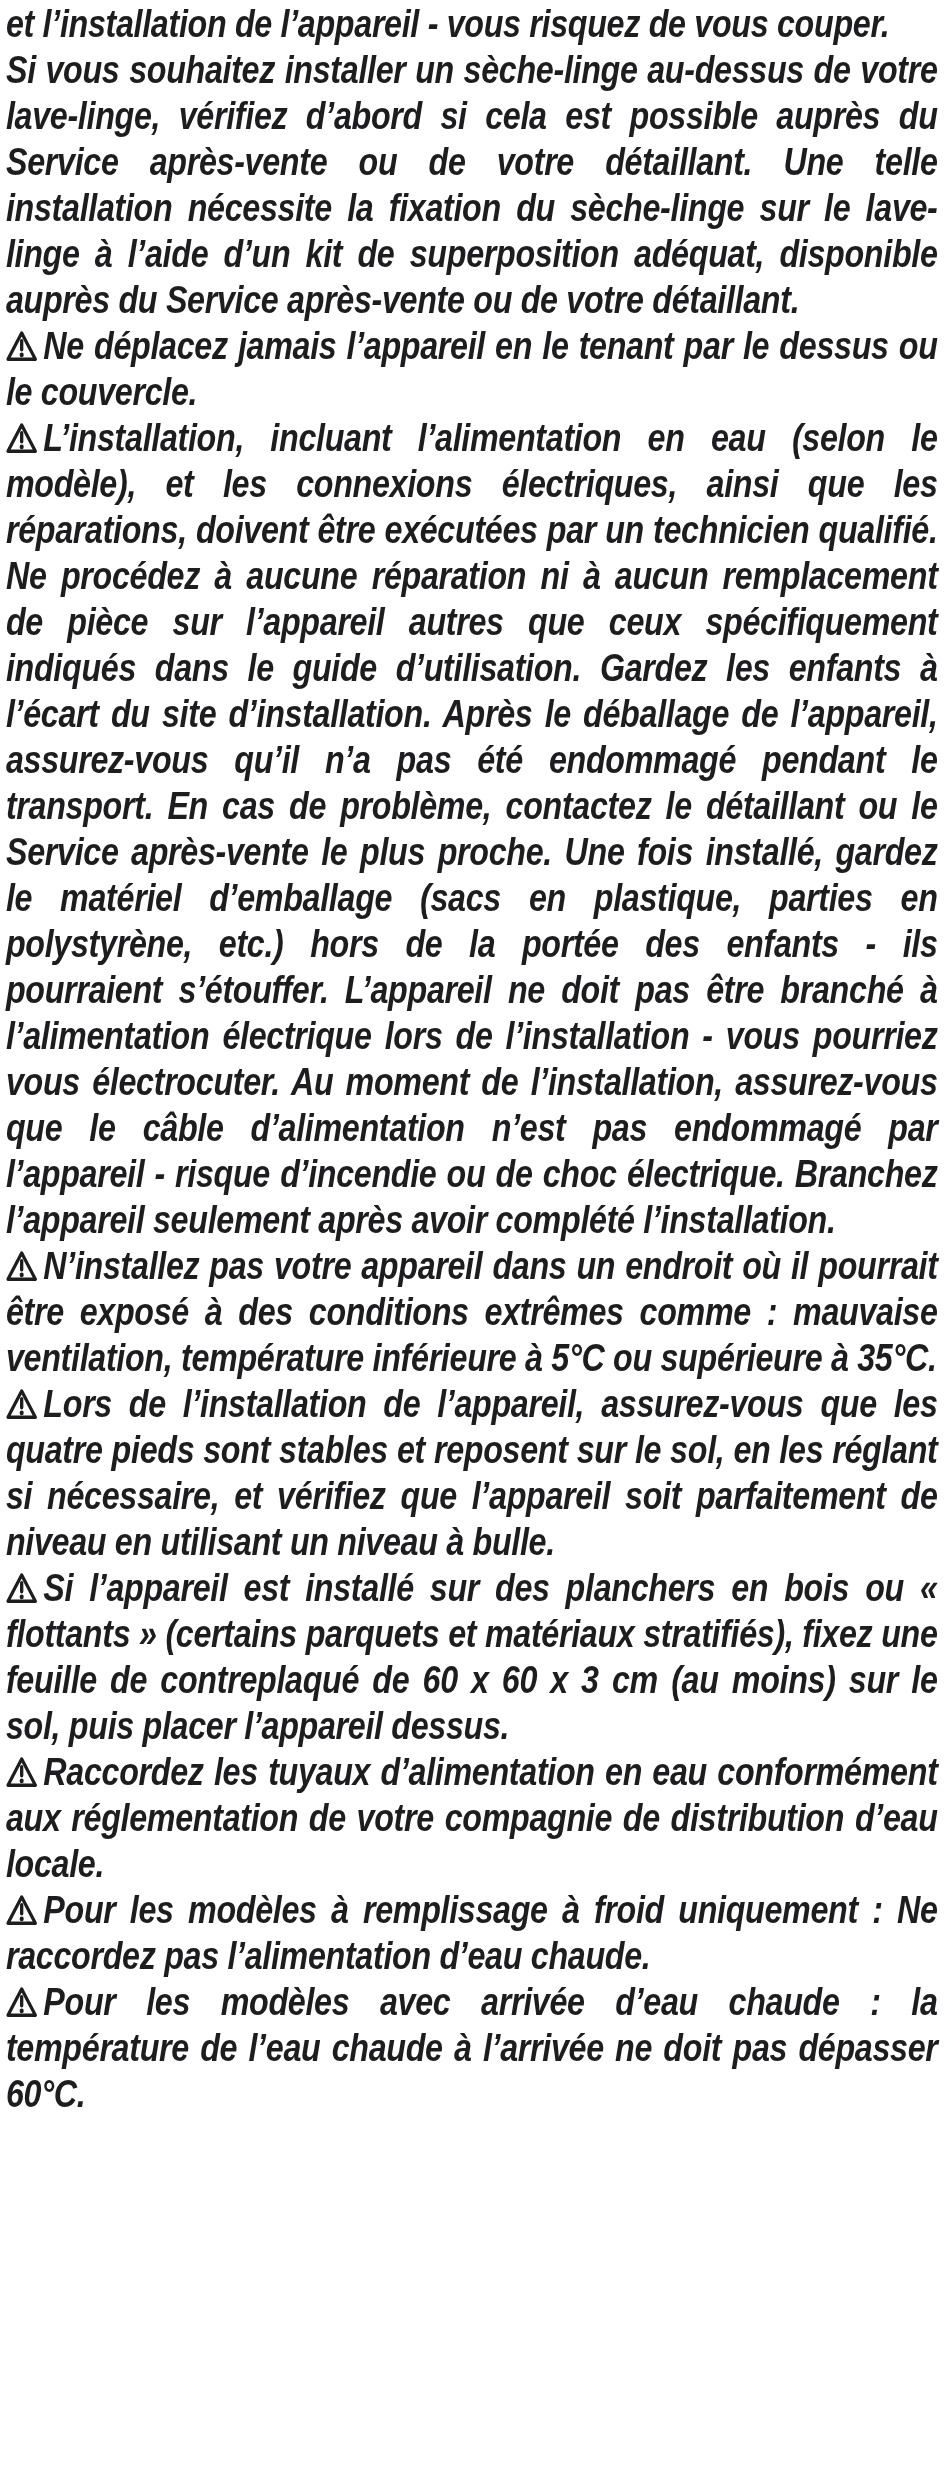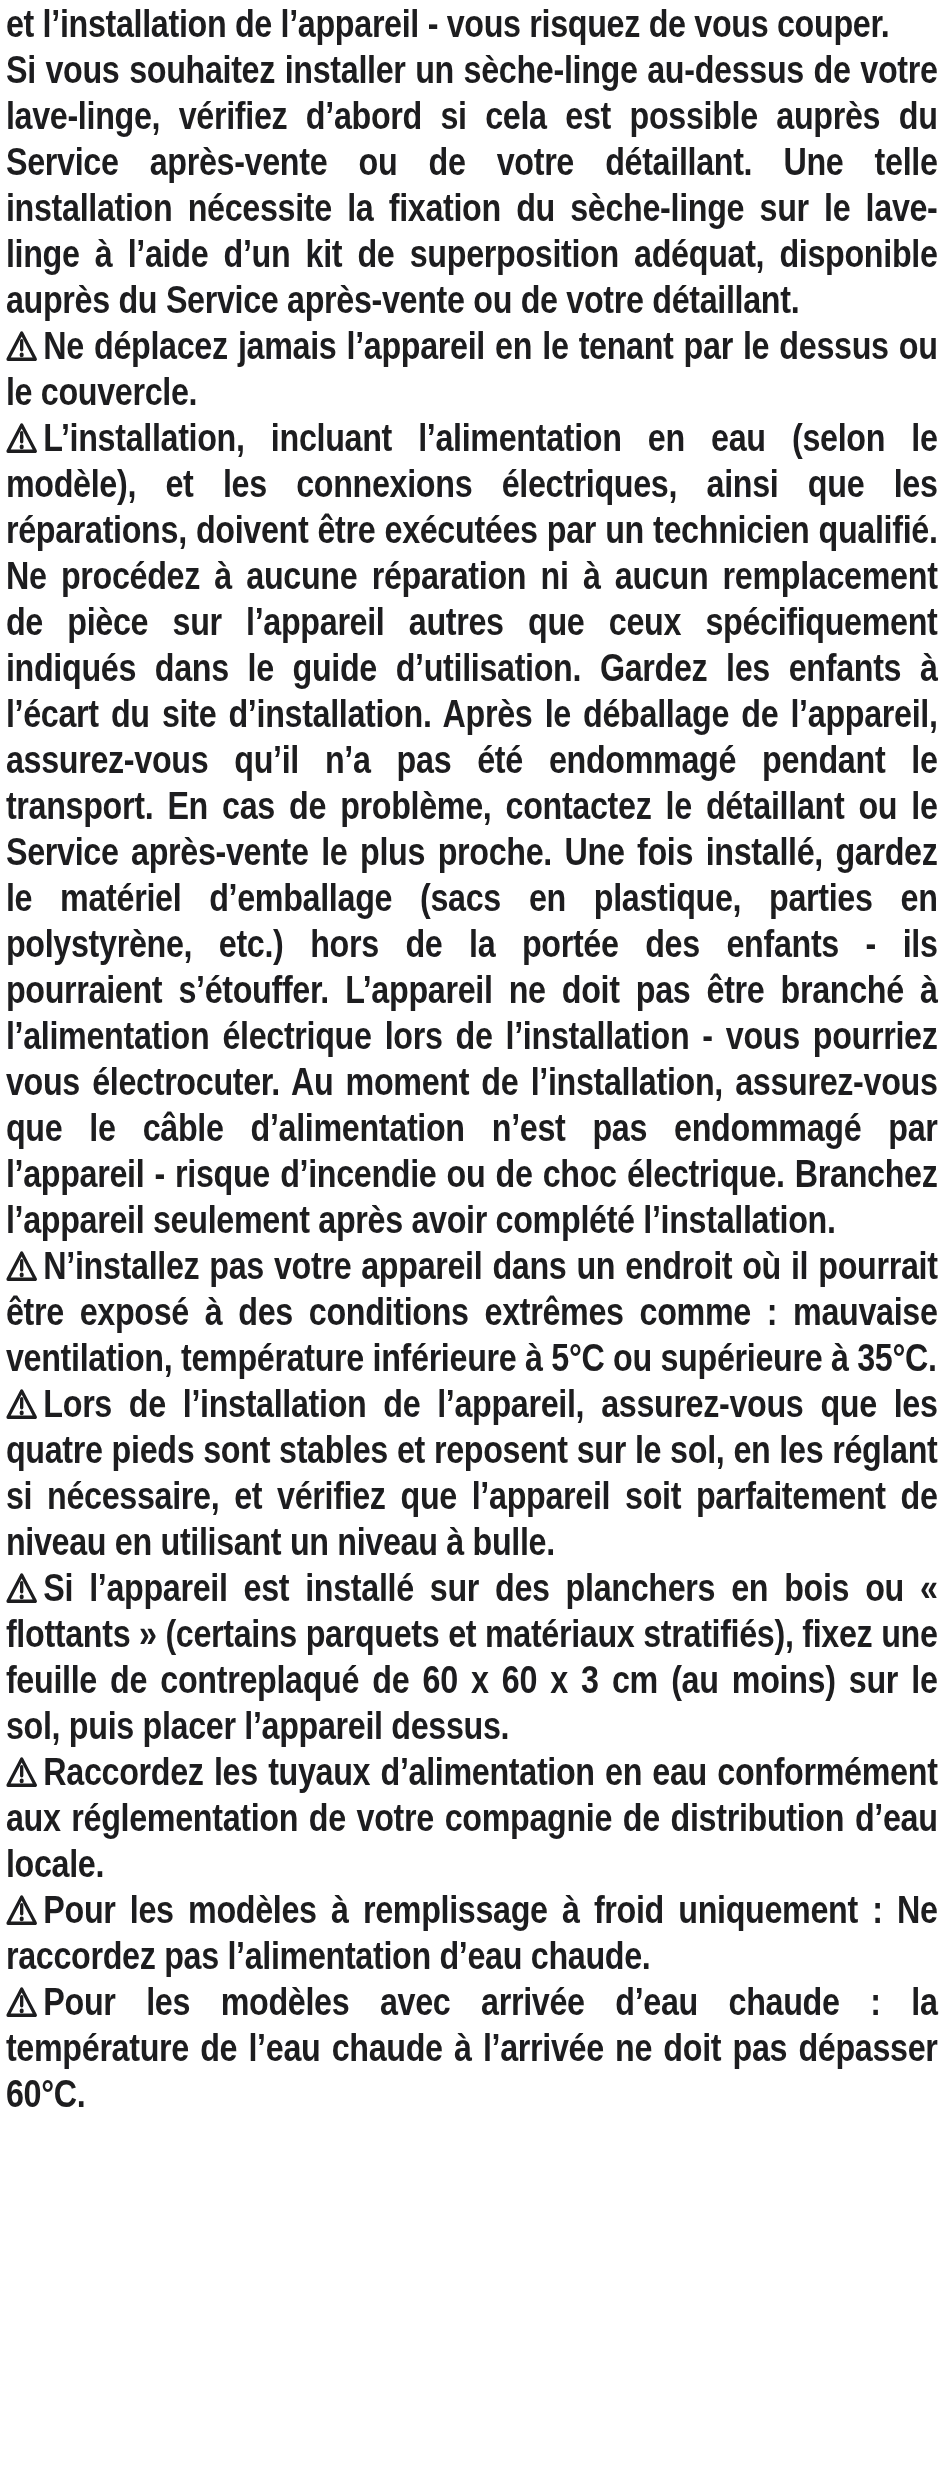--- a/index.html
+++ b/index.html
@@ -6,20 +6,21 @@
     margin: 0;
     padding: 0;
     background: #ffffff;
   }
   .page {
     position: relative;
     width: 944px;
     height: 2488px;
     background: #ffffff;
     overflow: hidden;
+    font-style: italic;
   }
   
   .condense {
     width: 1111px;
     transform: scaleX(0.85);
     transform-origin: 0 0;
     box-sizing: border-box;
     padding: 1px 8px 0 7px;
   }
   p.body-par {

